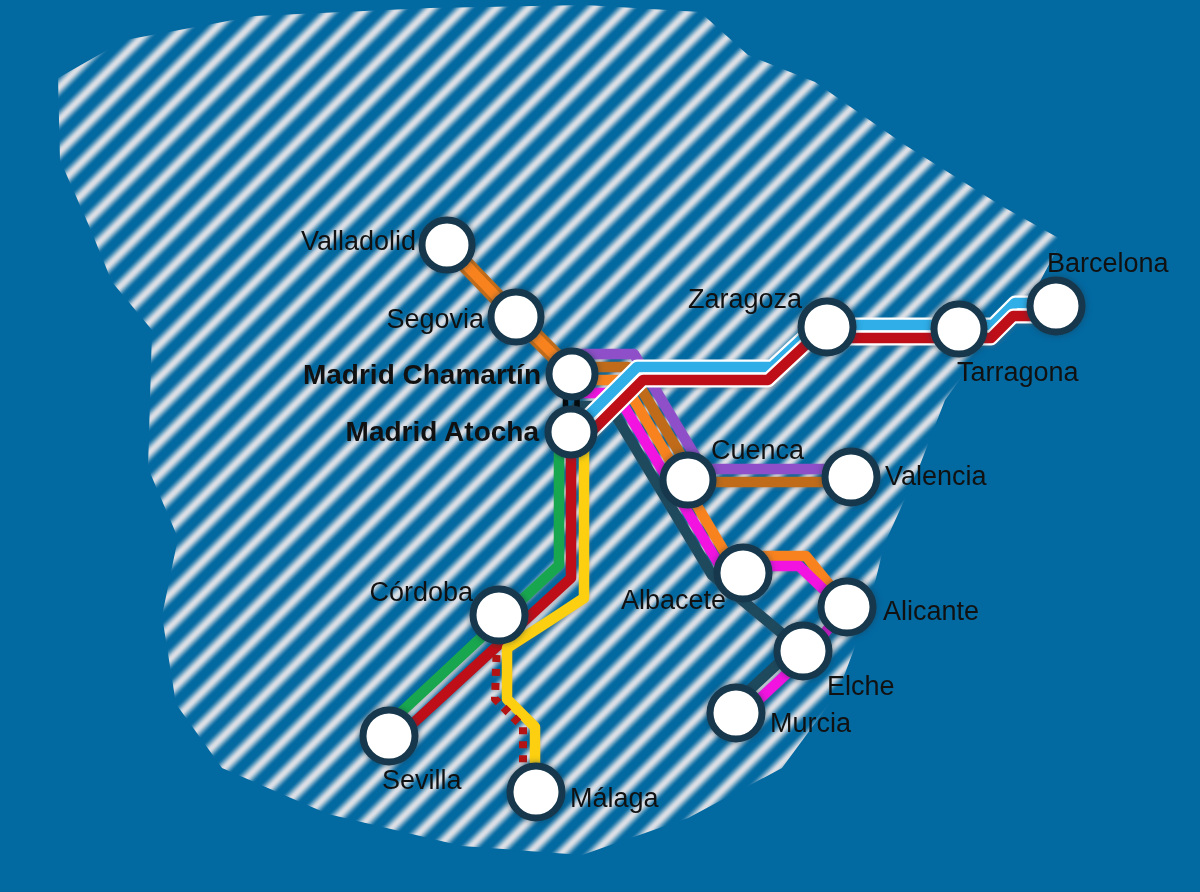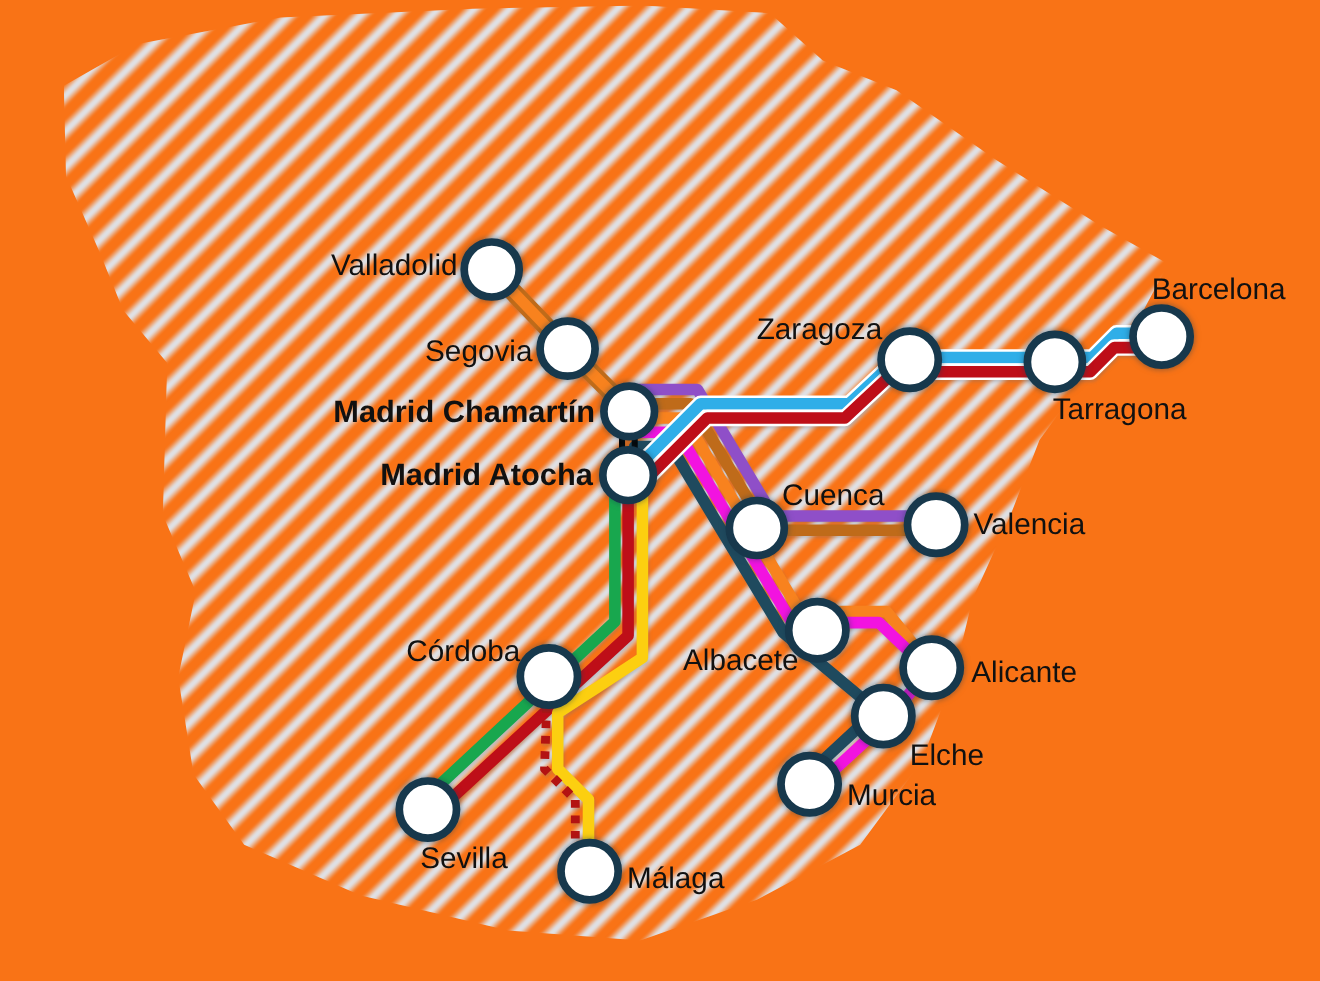--- a/index.html
+++ b/index.html
@@ -1,19 +1,19 @@
 <!DOCTYPE html>
 <html><head>
 <meta charset="utf-8">
 <style>
   html,body{margin:0;padding:0;background:#ffffff;}
   .map-canvas{
     position:relative;
     width:1200px;height:892px;
-    background:#f97316;
+    background:#0369a1;
     overflow:hidden;
     font-family:"Liberation Sans", sans-serif;
     text-decoration:underline;
   }
   .spain-hatch{
     position:absolute;left:0;top:0;width:1200px;height:892px;
     background:repeating-linear-gradient(135deg,
       rgba(255,255,255,0) 0px,
       rgba(255,255,255,0) 4px,
       #dfe1e6 10px,

